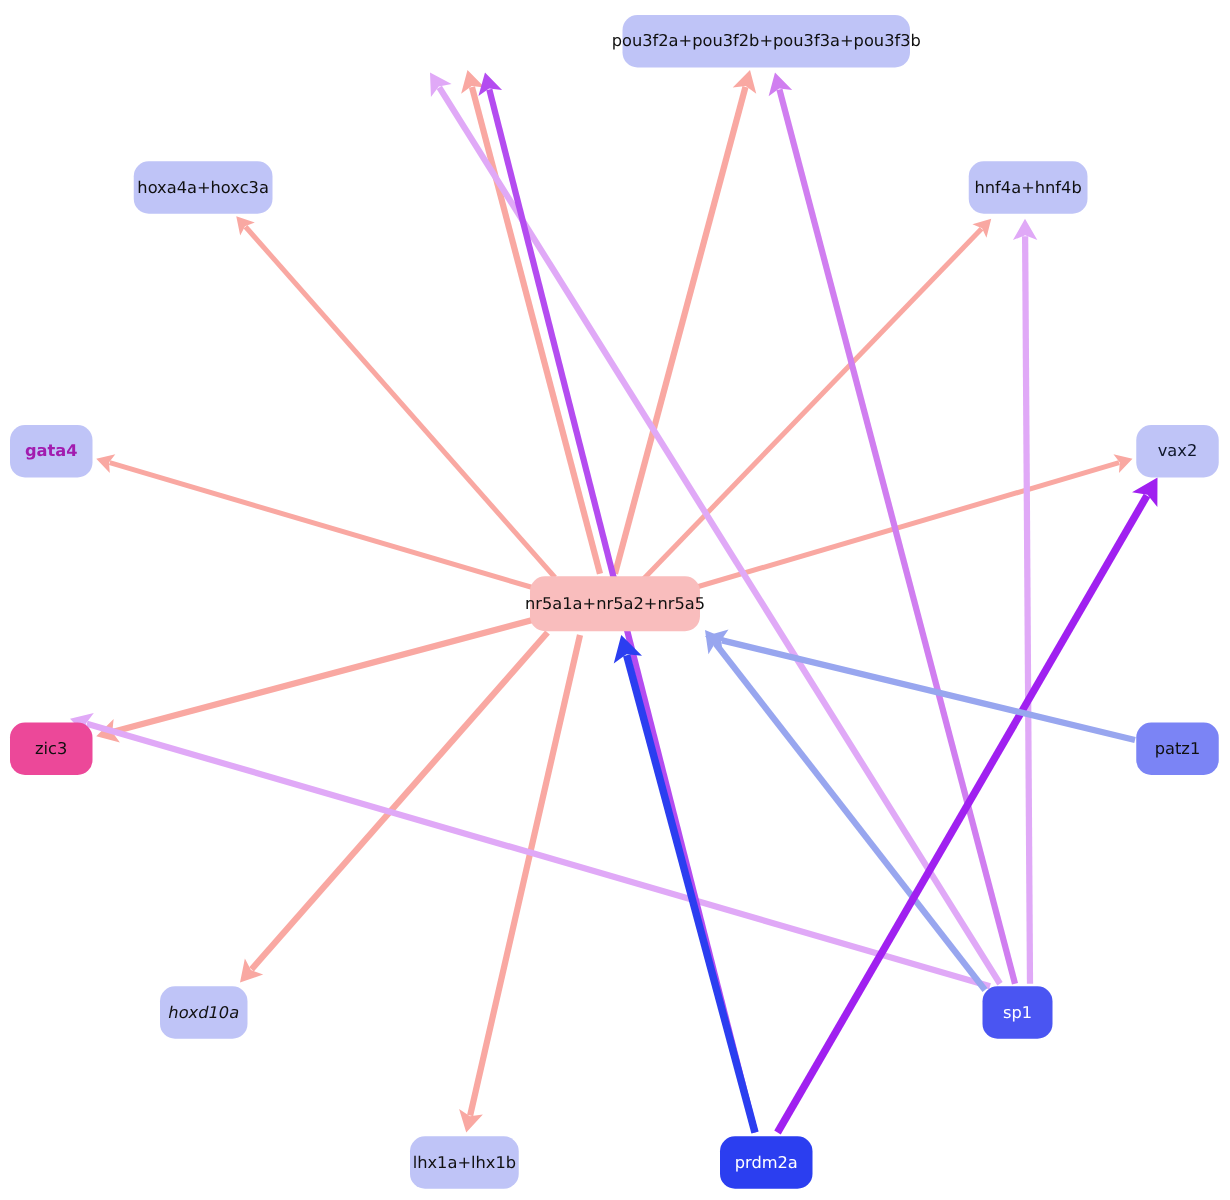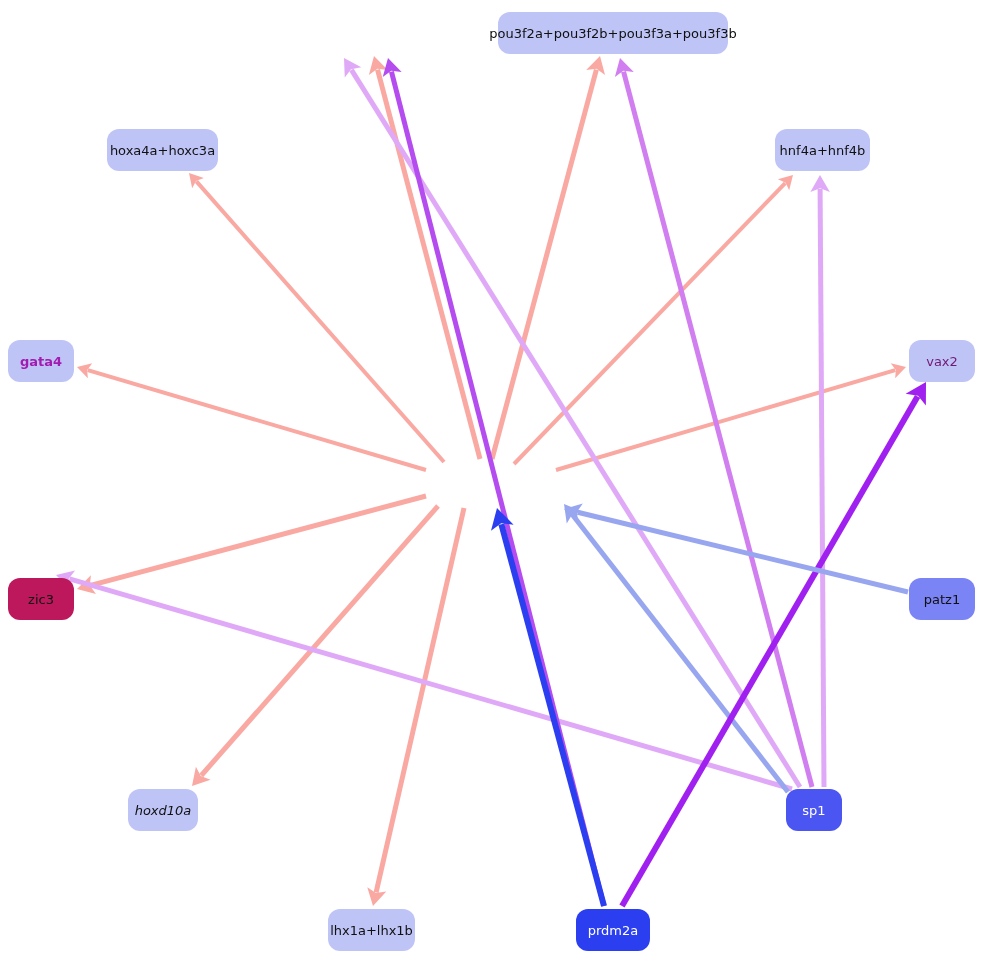--- a/index.html
+++ b/index.html
@@ -132,24 +132,27 @@
       </div>
       <div class="node" style="left: 107px; top: 129px; width: 111px; height: 42px; background: rgb(191, 196, 247); color: rgb(16, 16, 16);">
         <span>hoxa4a+hoxc3a</span>
       </div>
       <div class="node" style="left: 775px; top: 129px; width: 95px; height: 42px; background: rgb(191, 196, 247); color: rgb(16, 16, 16);">
         <span>hnf4a+hnf4b</span>
       </div>
       <div class="node" style="left: 8px; top: 340px; width: 66px; height: 42px; background: rgb(191, 196, 247); color: #a21caf; font-weight: bold;">
         <span>gata4</span>
       </div>
-      <div class="node" style="left: 909px; top: 340px; width: 66px; height: 42px; background: rgb(191, 196, 247); color: #701a75;">
+      <div class="node" style="left: 909px; top: 340px; width: 66px; height: 42px; background: rgb(191, 196, 247); color: #0f172a;">
         <span>vax2</span>
       </div>
-      <div class="node" style="left: 8px; top: 578px; width: 66px; height: 42px; background: #be185d; color: rgb(16, 16, 16);">
+      <div class="node" style="left: 424px; top: 461px; width: 136px; height: 44px; background: rgb(249, 189, 189); color: rgb(16, 16, 16);">
+        <span>nr5a1a+nr5a2+nr5a5</span>
+      </div>
+      <div class="node" style="left: 8px; top: 578px; width: 66px; height: 42px; background: #ec4899; color: rgb(16, 16, 16);">
         <span>zic3</span>
       </div>
       <div class="node" style="left: 909px; top: 578px; width: 66px; height: 42px; background: rgb(123, 132, 245); color: rgb(16, 16, 16);">
         <span>patz1</span>
       </div>
       <div class="node" style="left: 128px; top: 789px; width: 70px; height: 42px; background: rgb(191, 196, 247); color: rgb(16, 16, 16); font-style: italic;">
         <span>hoxd10a</span>
       </div>
       <div class="node" style="left: 786px; top: 789px; width: 56px; height: 42px; background: rgb(74, 85, 242); color: rgb(255, 255, 255);">
         <span>sp1</span>

